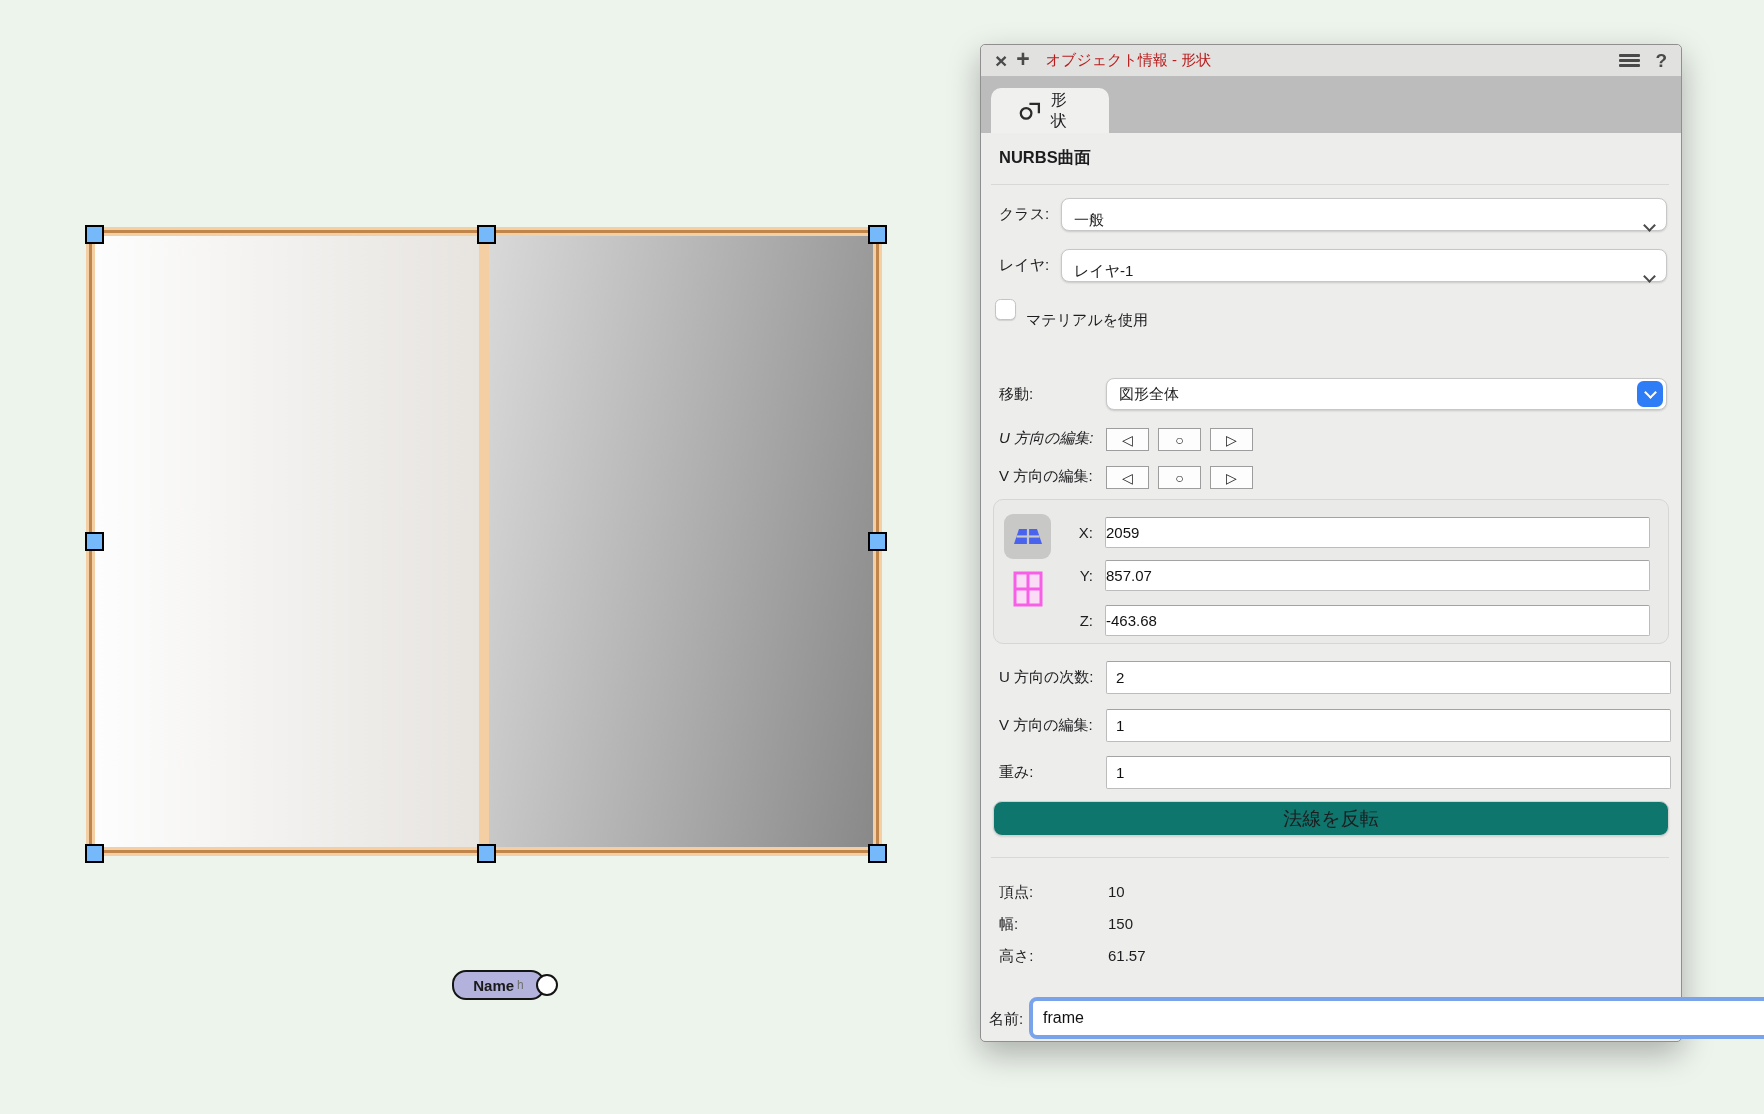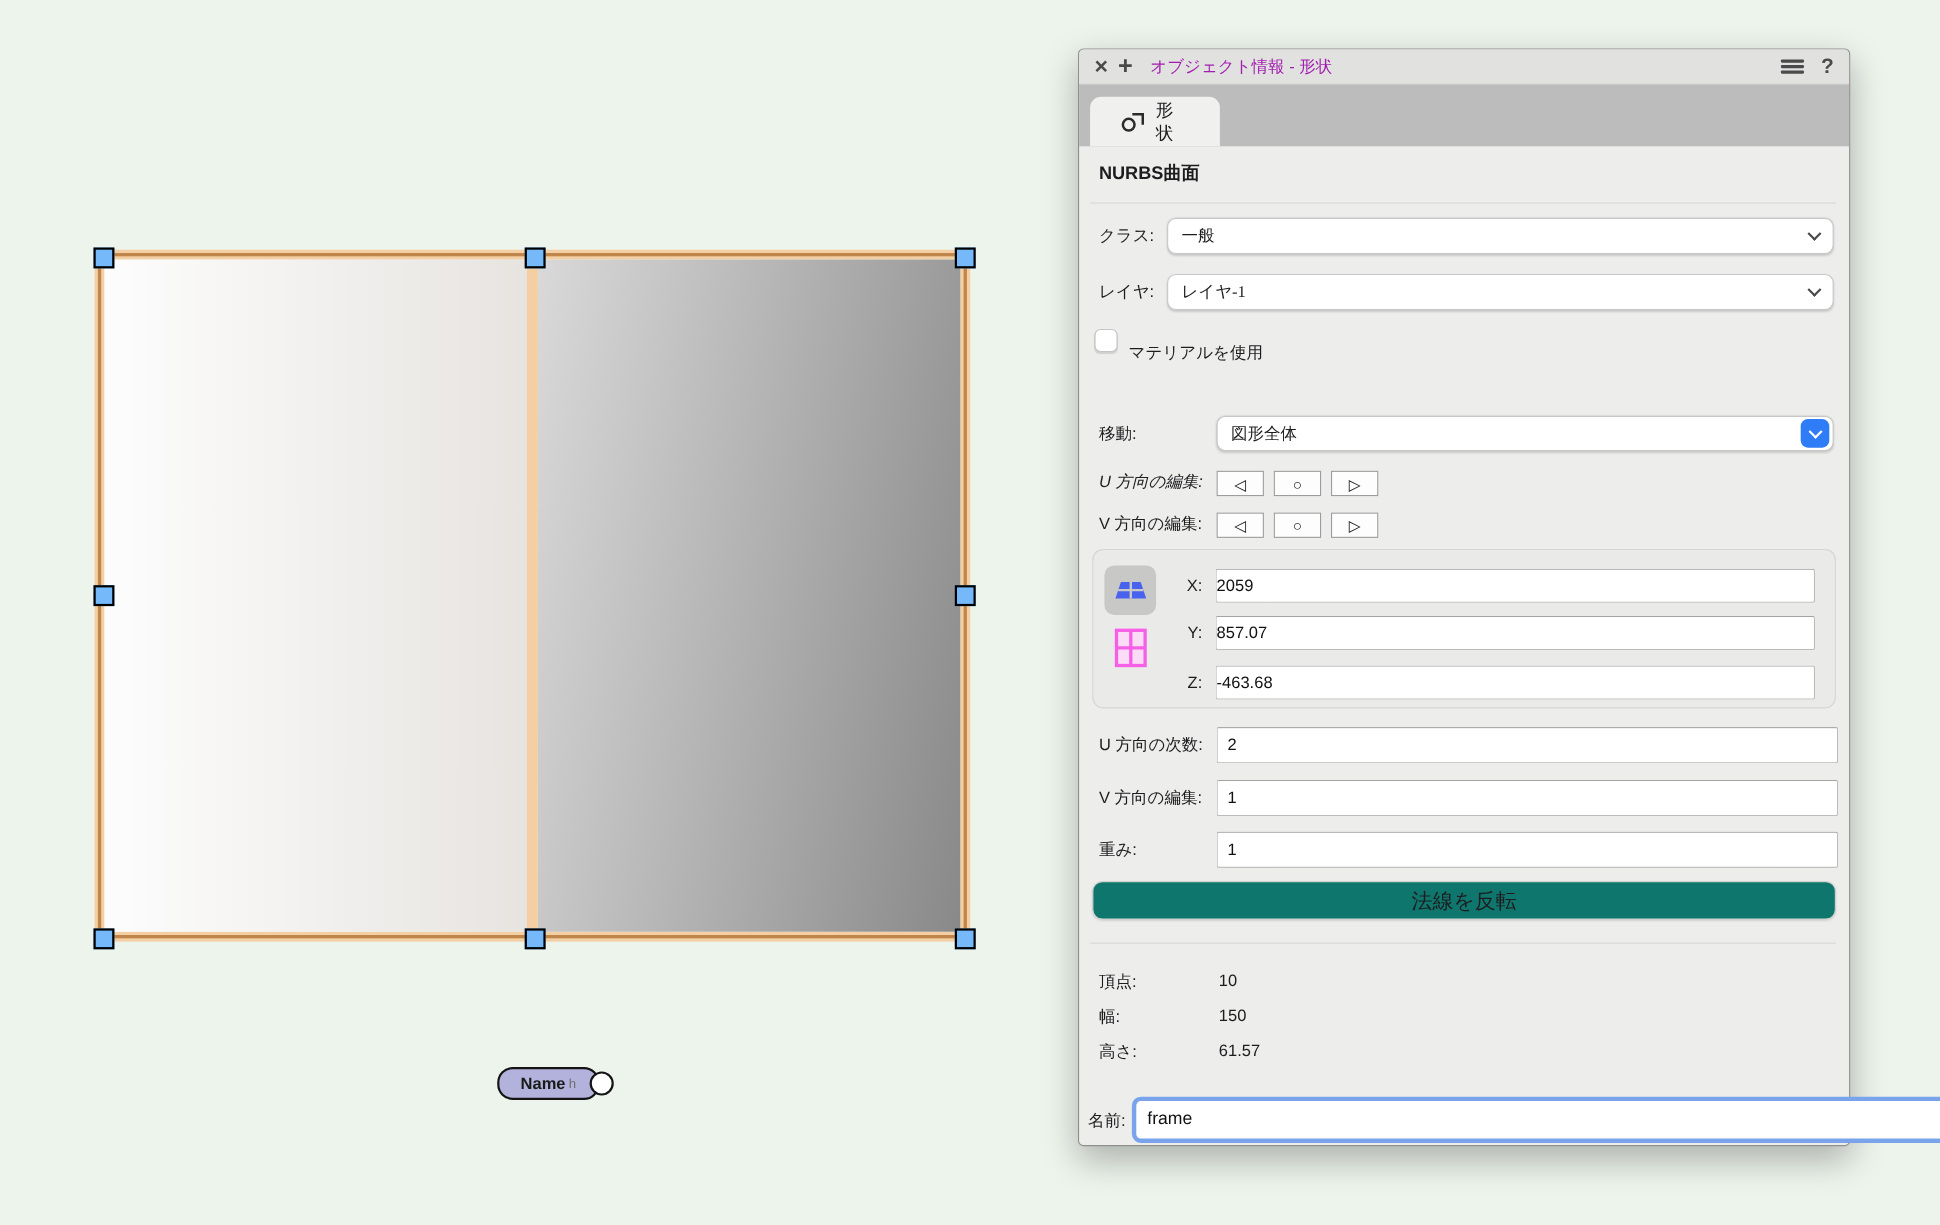--- a/index.html
+++ b/index.html
@@ -53,21 +53,21 @@
     box-shadow:0 12px 32px rgba(0,0,0,.28);
   }
   .p-header {
     position:absolute; left:0; top:0; right:0; height:32px;
     background:#e1e1e0; border-bottom:1px solid #bdbdbd; border-radius:5px 5px 0 0;
     display:flex; align-items:center; padding:0 14px;
   }
   .hicon { color:#4a4a4a; font-weight:bold; cursor:default; line-height:1; }
   .icon-close { font-size:21px; }
   .icon-add { font-size:23px; margin-left:9px; margin-top:-2px; }
-  .p-title { margin-left:16px; font-size:15px; color:#a21caf; }
+  .p-title { margin-left:16px; font-size:15px; color:#b91c1c; }
   .h-right { margin-left:auto; display:flex; align-items:center; gap:15px; }
   .hamburger { width:21px; height:13px; display:flex; flex-direction:column; justify-content:space-between; }
   .hamburger i { display:block; height:3px; background:#4a4a4a; border-radius:1px; }
   .icon-help { font-size:19px; }
 
   .p-tabs {
     position:absolute; left:0; top:32px; right:0; height:56px;
     background:#bcbcbc;
   }
   .tab {
@@ -82,21 +82,21 @@
   .heading { position:absolute; left:18px; top:102px; font-weight:bold; font-size:16.5px; }
   .sep { position:absolute; left:10px; right:12px; height:1px; background:#d8d8d6; }
   .sep1 { top:139px; } .sep2 { top:812px; }
 
   .rlabel { position:absolute; left:18px; color:#1d1d1f; }
 
   .select {
     position:absolute; left:80px; width:606px; height:33px;
     background:#fff; border:1px solid #c7c7c7; border-radius:8px;
     box-shadow:0 1px 2px rgba(0,0,0,.15);
-    display:flex; align-items:center; padding:0 12px; cursor:default;font-family:Liberation Serif, serif;
+    display:flex; align-items:flex-end; padding:0 12px; cursor:default;
   }
   .chev { width:9px; height:9px; border-right:2px solid #4a4a4a; border-bottom:2px solid #4a4a4a;
     transform:rotate(45deg); margin-left:auto; margin-top:-4px; }
 
   .checkbox {
     position:absolute; left:14px; top:254px; width:21px; height:21px;
     background:#fff; border:1px solid #c4c4c4; border-radius:5.5px;
     box-shadow:0 1px 1px rgba(0,0,0,.12);
   }
 

